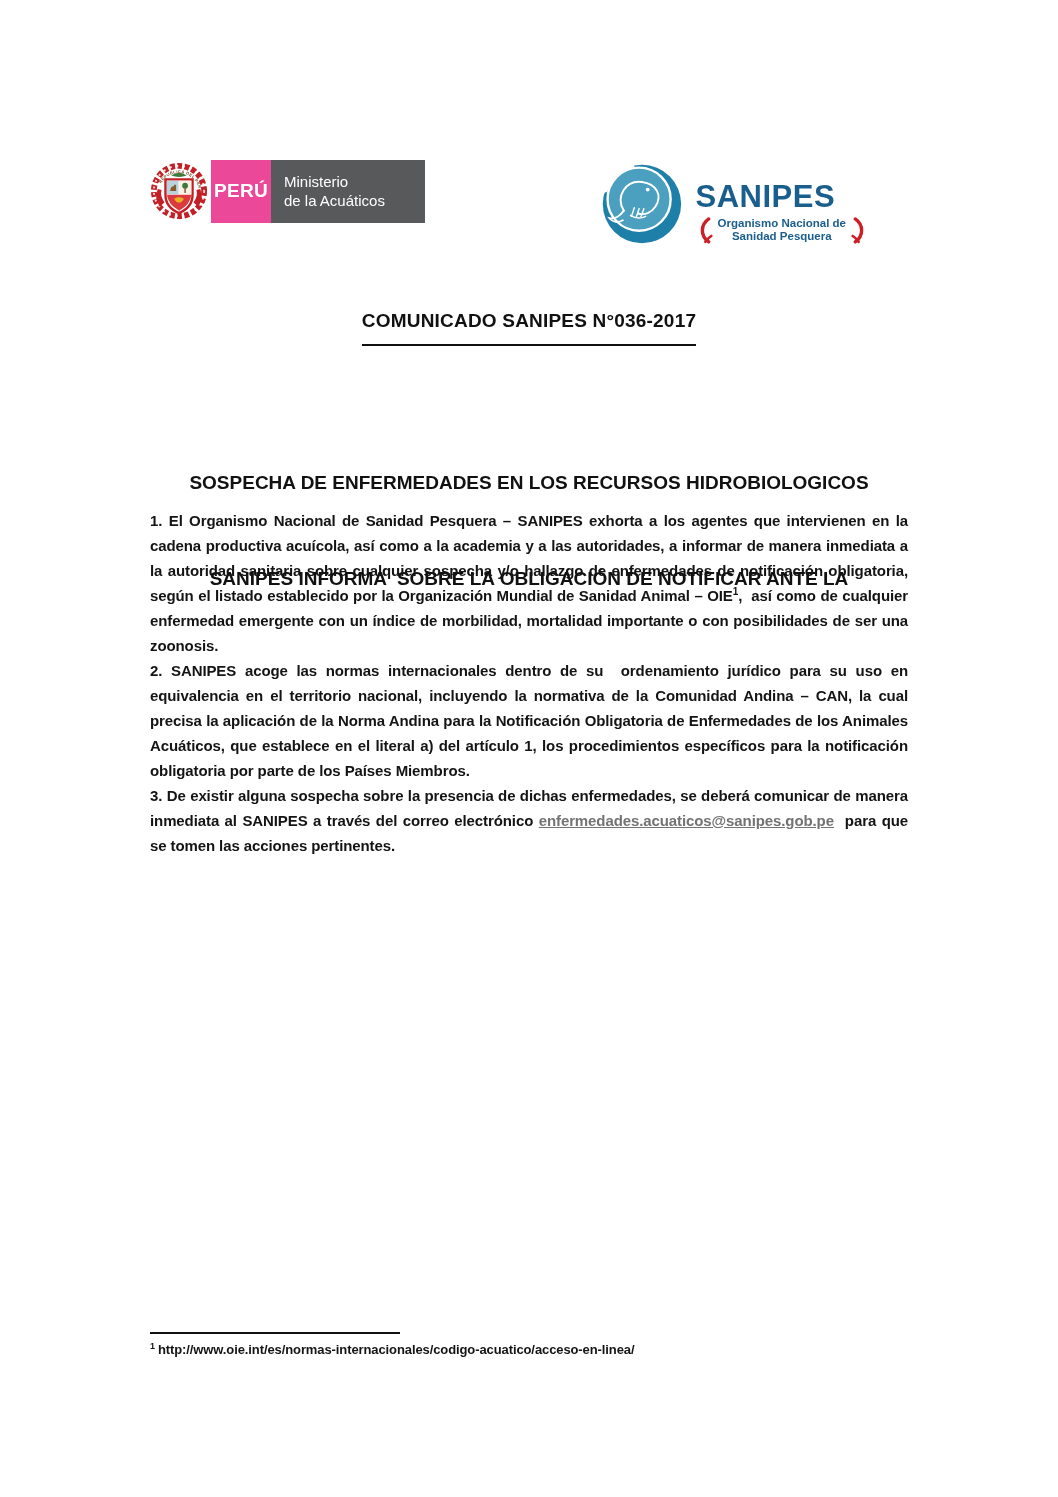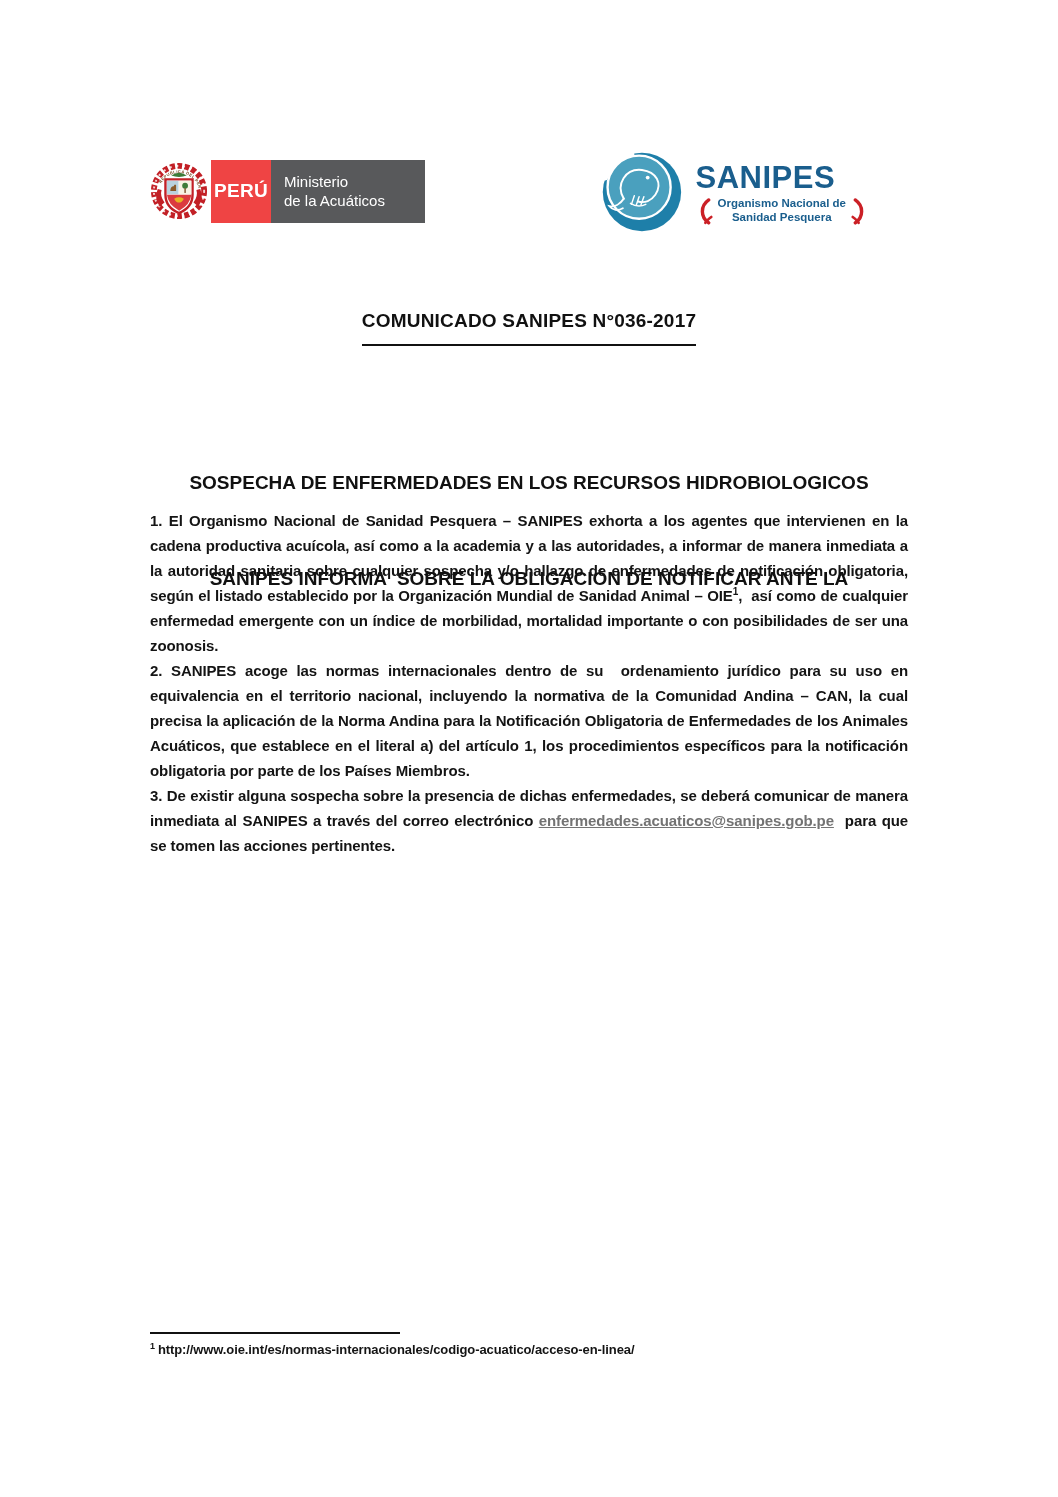--- a/index.html
+++ b/index.html
@@ -21,37 +21,37 @@
     top: 148px; left: 150px; right: 150px;
     height: 92px;
   }
   .produce-logo {
     position: absolute; left: 0; top: 2px;
     display: flex; align-items: center;
   }
   .coat-svg { width: 58px; height: 82px; margin-right: 3px; flex: 0 0 auto; }
   .peru-box {
     width: 60px; height: 63px;
-    background: #ef4444;
+    background: #ec4899;
     color: #fff;
     display: flex; align-items: center; justify-content: center;
     font-size: 19px; font-weight: bold; letter-spacing: 0.3px;
   }
   .ministry-box {
     width: 154px; height: 63px;
     background: #58595B;
     color: #fff;
     display: flex; flex-direction: column; justify-content: center;
     padding-left: 13px;
     font-size: 15px; line-height: 19px;
   }
 
   .sanipes-logo {
-    position: absolute; right: 40px; top: 0;
-    display: flex; align-items: center;
+    position: absolute; right: 40px; top: 12px;
+    display: flex; align-items: flex-end;
   }
   .sanipes-circle-svg { width: 86px; height: 86px; flex: 0 0 auto; margin-right: 12px; }
   .sanipes-brand { padding-top: 6px; }
   .sanipes-name {
     font-size: 31px; font-weight: bold;
     color: #1A5E8D; letter-spacing: 0.5px; line-height: 32px;
   }
   .sanipes-tagline-row {
     display: flex; align-items: center; justify-content: center;
     margin-top: 1px;

